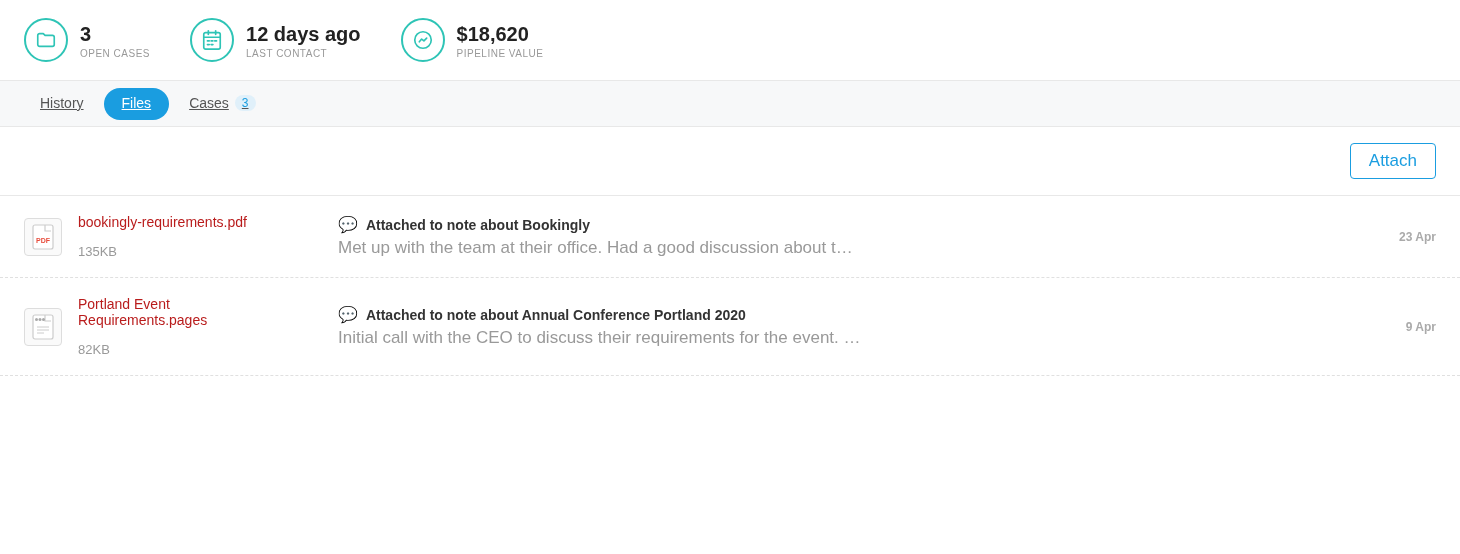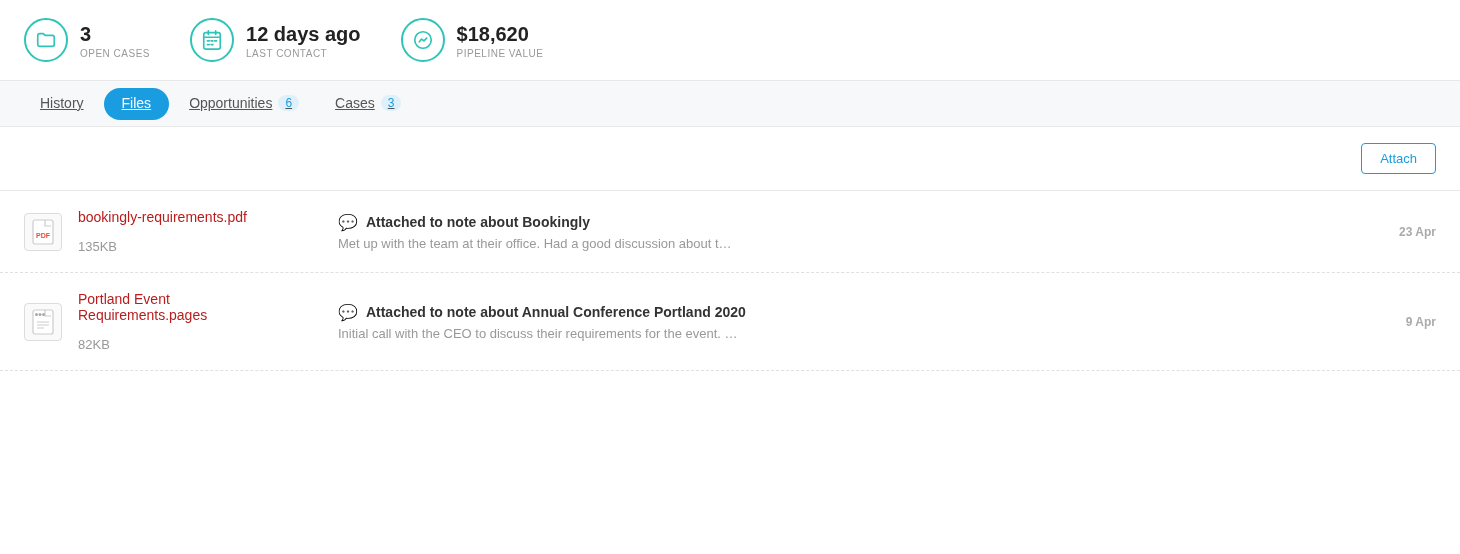--- a/index.html
+++ b/index.html
@@ -104,21 +104,21 @@
       justify-content: flex-end;
       padding: 16px 24px;
       border-bottom: 1px solid #e8e8e8;
     }
     .attach-btn {
       border: 1px solid #1a9de0;
       color: #1a9de0;
       background: #fff;
       padding: 7px 18px;
       border-radius: 4px;
-      font-size: 13px;
+      font-size: 17px;
       cursor: pointer;
       font-weight: 500;
     }
 
     
     .file-list {}
     .file-item {
       display: flex;
       align-items: center;
       padding: 18px 24px;
@@ -170,21 +170,21 @@
       font-weight: 600;
       color: #333;
       margin-bottom: 4px;
     }
     .note-icon {
       color: #888;
       font-size: 16px;
     }
     .note-preview {
       color: #999;
-      font-size: 13px;
+      font-size: 17px;
     }
     .file-date {
       color: #aaa;
       font-size: 12px;
       flex-shrink: 0;
       margin-left: auto;
       font-weight: bold;
     }
   </style>
 </head>
@@ -239,24 +239,20 @@
 </div>
 
 <div class="tabs-bar">
   <div class="tab-item">
     <span>History</span>
   </div>
   <div class="tab-item active">
     <span>Files</span>
   </div>
   <div class="tab-item">
-    <span>Opportunities</span>
-    <span class="tab-badge">6</span>
-  </div>
-  <div class="tab-item">
     <span>Cases</span>
     <span class="tab-badge">3</span>
   </div>
 </div>
 
 <div class="content-area">
 
   <div class="action-row">
     <button class="attach-btn">Attach</button>
   </div>

